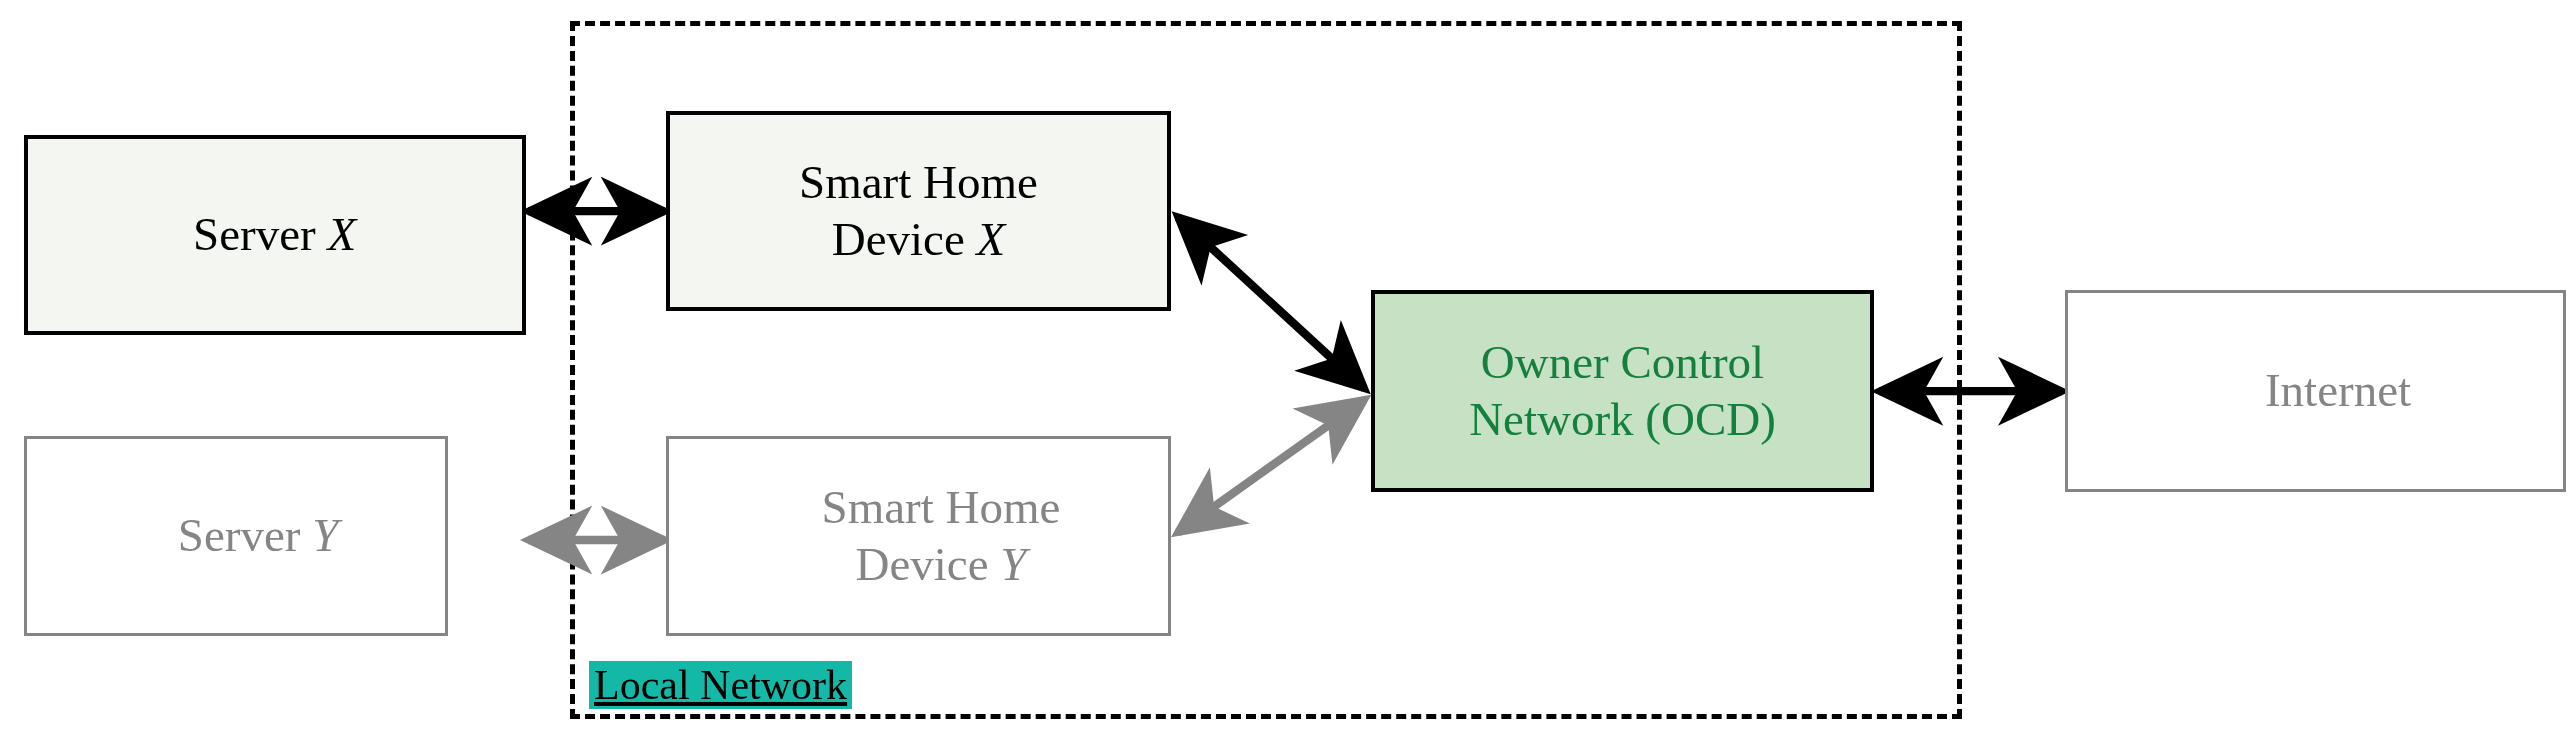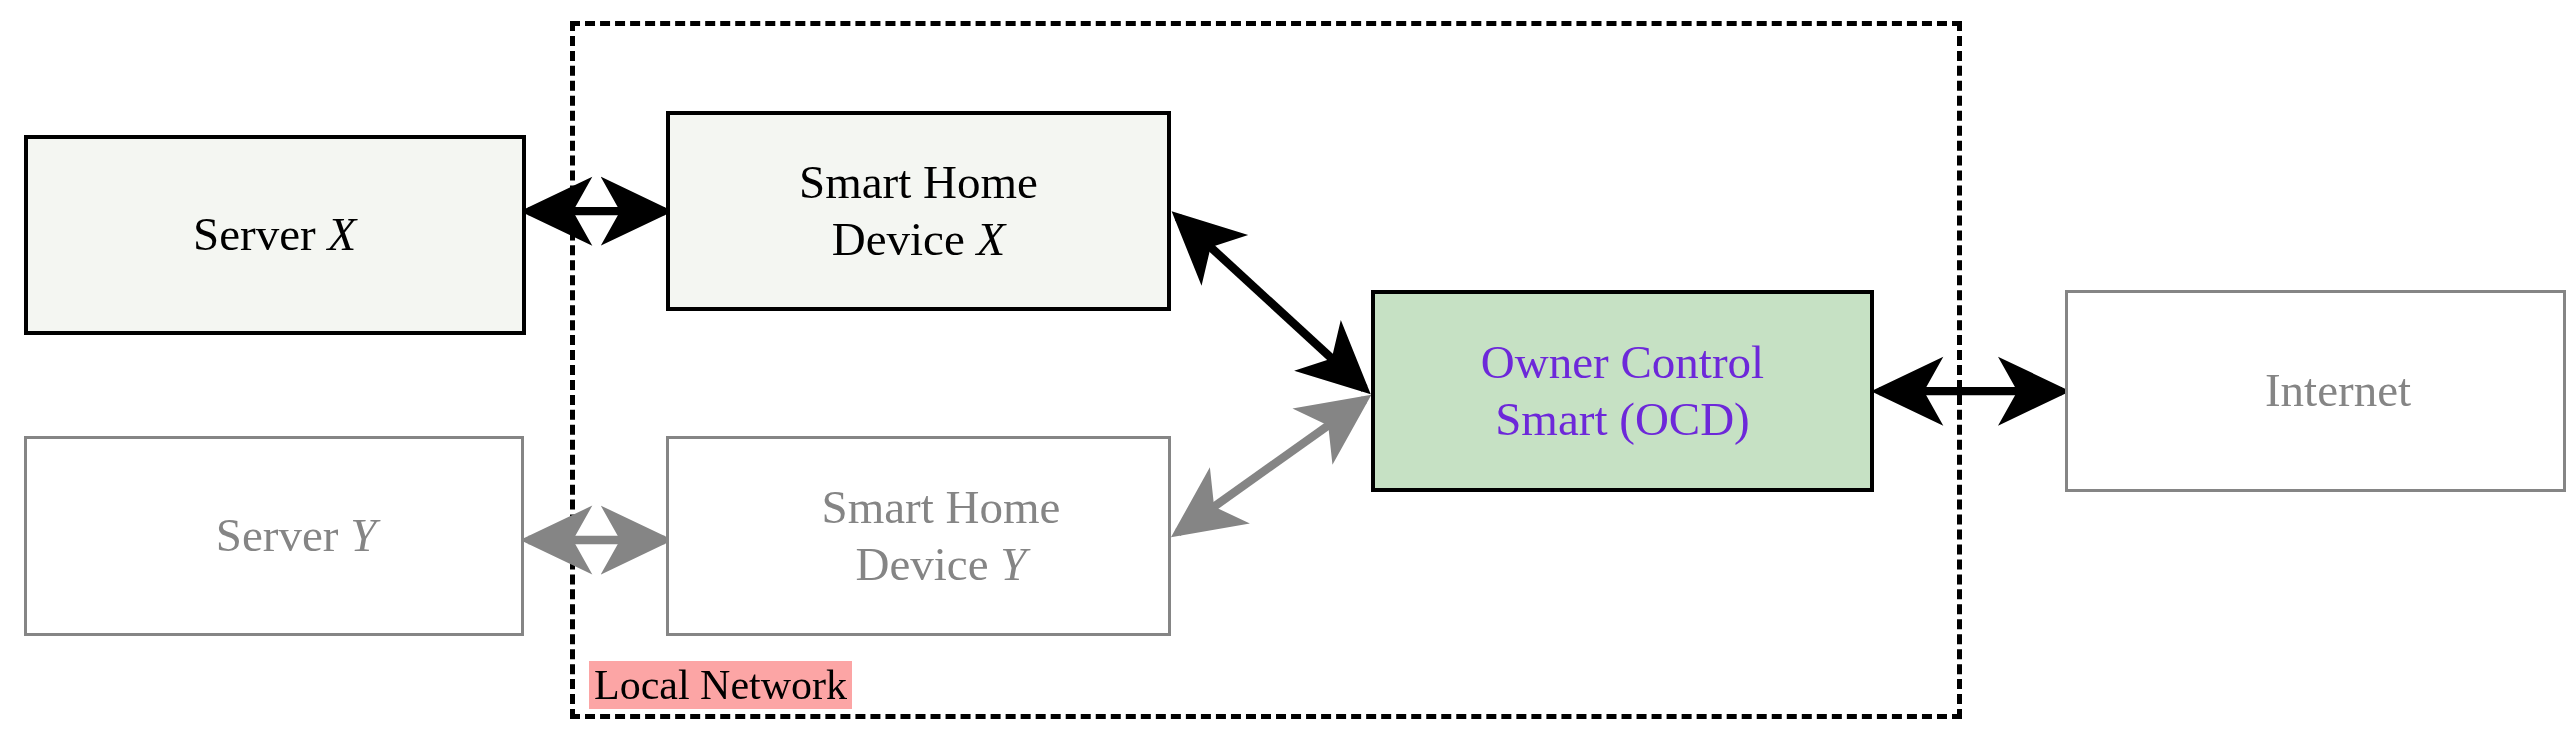--- a/index.html
+++ b/index.html
@@ -44,40 +44,41 @@
     border: 3.4px solid #858585;
     background: #ffffff;
     color: #858585;
     font-size: 47px;
     padding-left: 45px;
   }
   
   .node.accent {
     border: 4.2px solid #000000;
     background: #c6e1c4;
-    color: #6d28d9;
+    color: #15803d;
     font-size: 47px;
   }
 
   
   #local-network-boundary {
     position: absolute;
     box-sizing: border-box;
     border: 5px dashed #000000;
     background: transparent;
     z-index: 1;
   }
   #local-network-label {
     position: absolute;
     color: #000000;
     font-size: 42px;
     white-space: nowrap;
-    background: #fca5a5;
+    background: #14b8a6;
     padding: 0 5px;
     z-index: 4;
+    text-decoration: underline;
   }
 
   
   #arrow-layer {
     position: absolute;
     left: 0;
     top: 0;
     width: 2576px;
     height: 747px;
     z-index: 2;
@@ -120,32 +121,32 @@
 
   <div class="node active" style="left:23.6px; top:111px; width:502px; height:200px;margin-top:24px;">
     <span class="line"><span>Server </span><span class="it">X</span></span>
   </div>
 
   <div class="node active" style="left:666px; top:111px; width:505px; height:200px;">
     <span class="line">Smart Home</span>
     <span class="line"><span>Device </span><span class="it">X</span></span>
   </div>
 
-  <div class="node muted" style="left:23.6px; top:436px; width:500px; height:200px;">
+  <div class="node muted" style="left:23.6px; top:436px; width:424px; height:200px;">
     <span class="line"><span>Server </span><span class="it">Y</span></span>
   </div>
 
   <div class="node muted" style="left:666px; top:436px; width:505px; height:200px;">
     <span class="line">Smart Home</span>
     <span class="line"><span>Device </span><span class="it">Y</span></span>
   </div>
 
   <div class="node accent" style="left:1371px; top:290px; width:503px; height:202px;">
     <span class="line">Owner Control</span>
-    <span class="line">Smart (OCD)</span>
+    <span class="line">Network (OCD)</span>
   </div>
 
   <div class="node muted" style="left:2065px; top:290px; width:501px; height:202px;">
     <span class="line">Internet</span>
   </div>
 
   <div id="local-network-label" style="left:589px; top:661px;">Local Network</div>
 
 </div>
 

